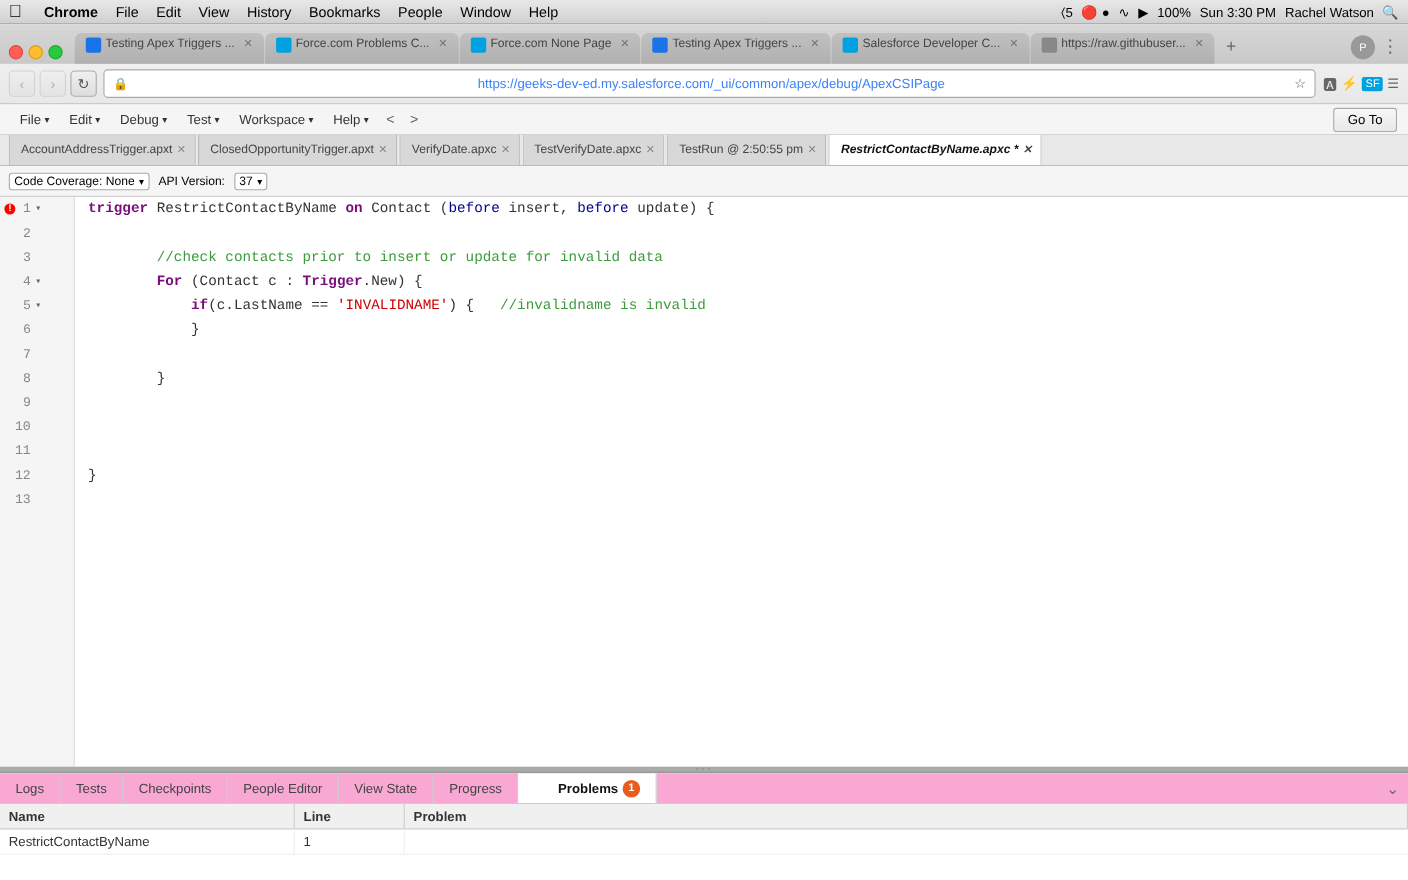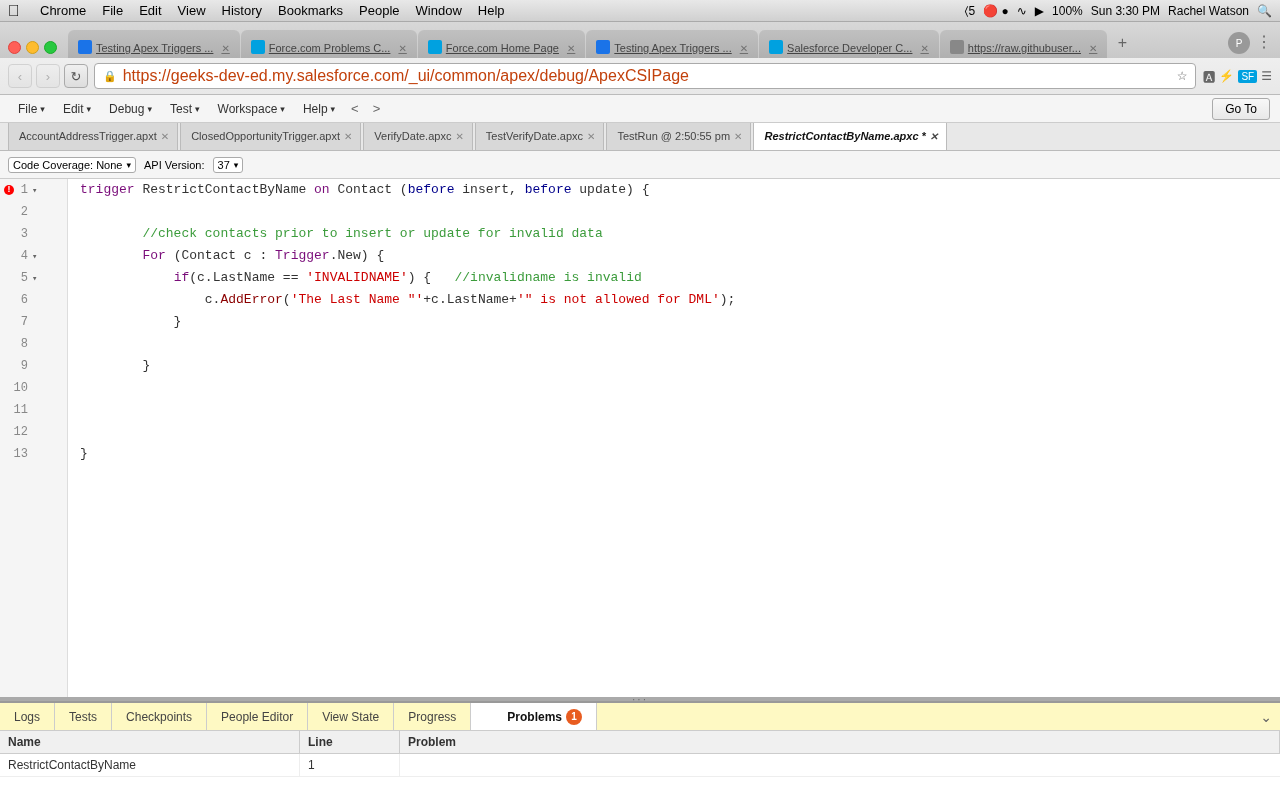--- a/index.html
+++ b/index.html
@@ -29,33 +29,32 @@
     #tab-bar {
       display: flex;
       align-items: flex-end;
       padding: 6px 8px 0 8px;
       background: linear-gradient(to bottom, #d8d8d8, #c8c8c8);
       height: 36px;
       gap: 1px;
     }
     .browser-tab {
       display: flex;
-      align-items: flex-end;
+      align-items: flex-start;
       padding: 4px 10px 4px 10px;
       border-radius: 6px 6px 0 0;
       font-size: 11px;
       max-width: 200px;
       height: 28px;
       cursor: pointer;
       position: relative;
       white-space: nowrap;
       overflow: hidden;
       text-overflow: ellipsis;
       gap: 4px;
-      text-decoration: underline;
     }
     .browser-tab.inactive {
       background: linear-gradient(to bottom, #c0c0c0, #b0b0b0);
       color: #444;
     }
     .tab-favicon { width: 14px; height: 14px; border-radius: 2px; flex-shrink: 0; }
     .tab-close { margin-left: 4px; opacity: 0.6; font-size: 10px; cursor: pointer; flex-shrink: 0; }
 
     
     #url-bar-row {
@@ -85,22 +84,23 @@
       border: 1px solid #aaa;
       border-radius: 4px;
       padding: 2px 8px;
       height: 26px;
       gap: 6px;
     }
     #url-input {
       flex: 1;
       border: none;
       outline: none;
-      font-size: 16px;
-      color: #c2410c;
+      font-size: 12px;
+      color: #3b82f6;
+      text-align: center;
     }
     .url-icon { font-size: 12px; color: #666; cursor: pointer; }
 
     
     #sf-app {
       background: white;
       height: calc(800px - 22px - 36px - 36px);
       display: flex;
       flex-direction: column;
     }
@@ -251,40 +251,40 @@
     .code-line {
       height: 22px;
       line-height: 22px;
       padding: 0 12px;
       white-space: pre;
       font-family: 'Courier New', Courier, monospace;
       font-size: 13px;
     }
 
     
-    .kw { color: #7a0d7a; font-weight: normal; }
+    .kw { color: #7a0d7a; font-weight: bold; }
     .kw2 { color: #00008b; }
     .cm { color: #3c9c3c; }
     .str { color: #cc0000; }
     .fn { color: #8b0000; }
     .plain { color: #333; }
 
     
     #bottom-panel {
       height: 100px;
       border-top: 2px solid #999;
       display: flex;
       flex-direction: column;
       background: white;
     }
 
     #panel-tab-bar {
       display: flex;
       align-items: center;
-      background: #fef9c3;
+      background: #f9a8d4;
       border-bottom: 1px solid #ccc;
       height: 28px;
     }
 
     .panel-tab {
       padding: 4px 14px;
       font-size: 12px;
       cursor: pointer;
       border-right: 1px solid #ccc;
       height: 100%;
@@ -328,34 +328,34 @@
     }
     .problems-header .col { padding: 4px 8px; border-right: 1px solid #ccc; }
 
     .problems-row {
       display: flex;
       font-size: 12px;
       border-bottom: 1px solid #eee;
       color: #333;
     }
     .problems-row .col { padding: 4px 8px; border-right: 1px solid #eee; }
-    .col-name { width: 300px; }
+    .col-name { width: 268px; }
     .col-line { width: 100px; }
     .col-problem { flex: 1; }
 
     
     .fav-blue { background: #1a73e8; }
     .fav-cloud { background: #00a1e0; }
   </style>
 </head>
 <body>
 
 <div id="menu-bar">
   <span style="margin-right:12px; font-size:16px;"></span>
-  <span class="menu-item" style="font-weight:400;">Chrome</span>
+  <span class="menu-item" style="font-weight:700;">Chrome</span>
   <span class="menu-item">File</span>
   <span class="menu-item">Edit</span>
   <span class="menu-item">View</span>
   <span class="menu-item">History</span>
   <span class="menu-item">Bookmarks</span>
   <span class="menu-item">People</span>
   <span class="menu-item">Window</span>
   <span class="menu-item">Help</span>
   <div id="menu-bar-right">
     <span>〈5</span>
@@ -384,21 +384,21 @@
       <span>Testing Apex Triggers ...</span>
       <span class="tab-close">✕</span>
     </div>
     <div class="browser-tab inactive">
       <div class="tab-favicon fav-cloud" style="background:#00a1e0;"></div>
       <span>Force.com Problems C...</span>
       <span class="tab-close">✕</span>
     </div>
     <div class="browser-tab inactive">
       <div class="tab-favicon fav-cloud" style="background:#00a1e0;"></div>
-      <span>Force.com Home Page</span>
+      <span>Force.com None Page</span>
       <span class="tab-close">✕</span>
     </div>
     <div class="browser-tab inactive">
       <div class="tab-favicon fav-blue"></div>
       <span>Testing Apex Triggers ...</span>
       <span class="tab-close">✕</span>
     </div>
     <div class="browser-tab inactive">
       <div class="tab-favicon" style="background:#00a1e0;"></div>
       <span>Salesforce Developer C...</span>
@@ -537,21 +537,20 @@
             <span class="line-number">13</span>
           </div>
       </div>
 
       <div id="code-content">
         <div class="code-line"><span class="kw">trigger</span><span class="plain"> RestrictContactByName </span><span class="kw">on</span><span class="plain"> Contact (</span><span class="kw2">before</span><span class="plain"> insert, </span><span class="kw2">before</span><span class="plain"> update) {</span></div>
         <div class="code-line">&nbsp;</div>
         <div class="code-line"><span class="cm">        //check contacts prior to insert or update for invalid data</span></div>
         <div class="code-line"><span class="plain">        </span><span class="kw">For</span><span class="plain"> (Contact c : </span><span class="kw">Trigger</span><span class="plain">.New) {</span></div>
         <div class="code-line"><span class="plain">            </span><span class="kw">if</span><span class="plain">(c.LastName == </span><span class="str">'INVALIDNAME'</span><span class="plain">) {   </span><span class="cm">//invalidname is invalid</span></div>
-        <div class="code-line"><span class="plain">                c.</span><span class="fn">AddError</span><span class="plain">(</span><span class="str">'The Last Name "'</span><span class="plain">+c.LastName+</span><span class="str">'" is not allowed for DML'</span><span class="plain">);</span></div>
         <div class="code-line"><span class="plain">            }</span></div>
         <div class="code-line">&nbsp;</div>
         <div class="code-line"><span class="plain">        }</span></div>
         <div class="code-line">&nbsp;</div>
         <div class="code-line">&nbsp;</div>
         <div class="code-line">&nbsp;</div>
         <div class="code-line"><span class="plain">}</span></div>
       </div>
     </div>
 

